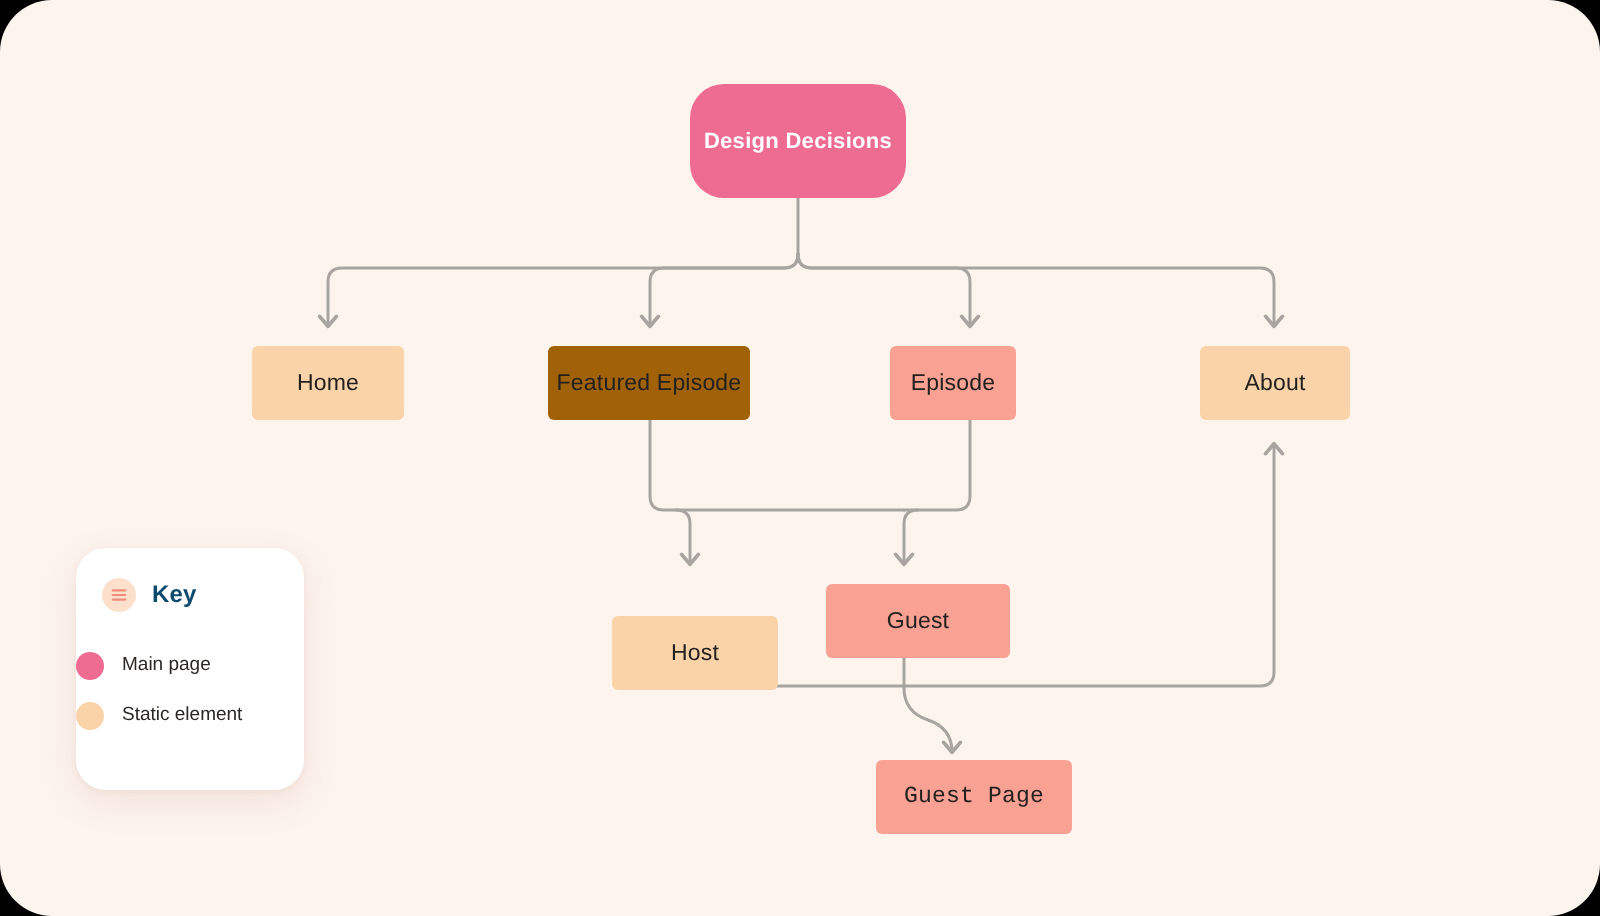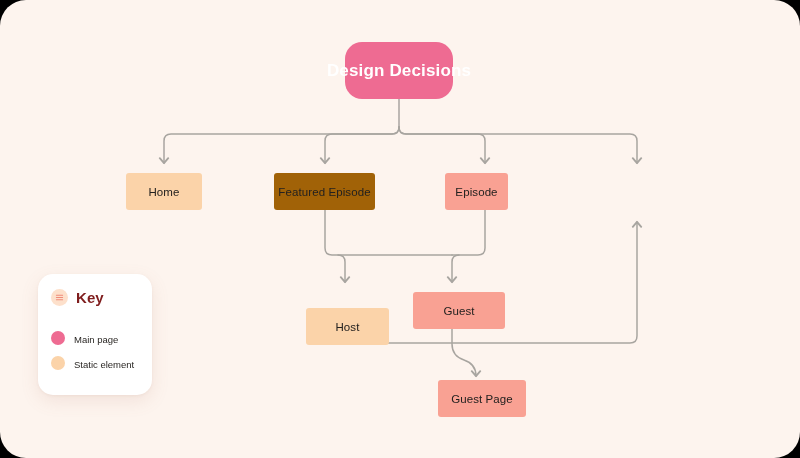--- a/index.html
+++ b/index.html
@@ -40,21 +40,21 @@
     border-radius: 3px;
     color: #23211F;
     font-size: 11.5px;
     letter-spacing: 0.1px;
     white-space: nowrap;
     z-index: 3;
   }
   .node.root {
     border-radius: 17px;
     color: #FFFFFF;
-    font-size: 17px;
+    font-size: 11px;
     font-weight: bold;
     letter-spacing: 0.15px;
   }
 
   
   #legend {
     position: absolute;
     left: 38px;
     top: 274px;
     width: 114px;
@@ -77,30 +77,29 @@
     width: 17px;
     height: 17px;
     border-radius: 50%;
     background: #FDE0CB;
     display: flex;
     align-items: center;
     justify-content: center;
     flex: 0 0 auto;
   }
   .legend-head-title {
-    font-size: 15px;
+    font-size: 12px;
     font-weight: bold;
-    color: #7f1d1d;
+    color: #0c4a6e;
     margin-left: 8px;
     letter-spacing: 0.1px;
   }
   .legend-row {
     display: flex;
-    align-items: flex-end;
-    padding-left: 13px;
+    align-items: center;
     height: 25px;
   }
   .legend-swatch {
     width: 14px;
     height: 14px;
     border-radius: 50%;
     flex: 0 0 auto;
   }
   .legend-label {
     font-size: 9.5px;
@@ -158,30 +157,33 @@
   </div>
 
   <div class="node" style="left:274px; top:173px; width:101px; height:37px; background:#a16207;">
     <span>Featured Episode</span>
   </div>
 
   <div class="node" style="left:445px; top:173px; width:63px; height:37px; background:#F9A193;">
     <span>Episode</span>
   </div>
 
+  <div class="node" style="left:600px; top:173px; width:75px; height:37px; background:#FBD3A9;">
+    <span>About</span>
+  </div>
 
   <div class="node" style="left:306px; top:308px; width:83px; height:37px; background:#FBD3A9;">
     <span>Host</span>
   </div>
 
   <div class="node" style="left:413px; top:292px; width:92px; height:37px; background:#F9A193;">
     <span>Guest</span>
   </div>
 
-  <div class="node" style="left:438px; top:380px; width:88px; height:37px; background:#F9A193;">
+  <div class="node" style="left:438px; top:380px; width:98px; height:37px; background:#F9A193;font-family:Liberation Mono, monospace;">
     <span>Guest Page</span>
   </div>
 
   <div id="legend">
     <div class="legend-head">
       <span class="legend-head-icon">
         <svg width="9" height="9" viewBox="0 0 9 9" xmlns="http://www.w3.org/2000/svg">
           <g stroke="#F08A7A" stroke-width="1.1" stroke-linecap="round">
             <line x1="1.4" y1="2.2" x2="7.6" y2="2.2"></line>
             <line x1="1.4" y1="4.5" x2="7.6" y2="4.5"></line>

